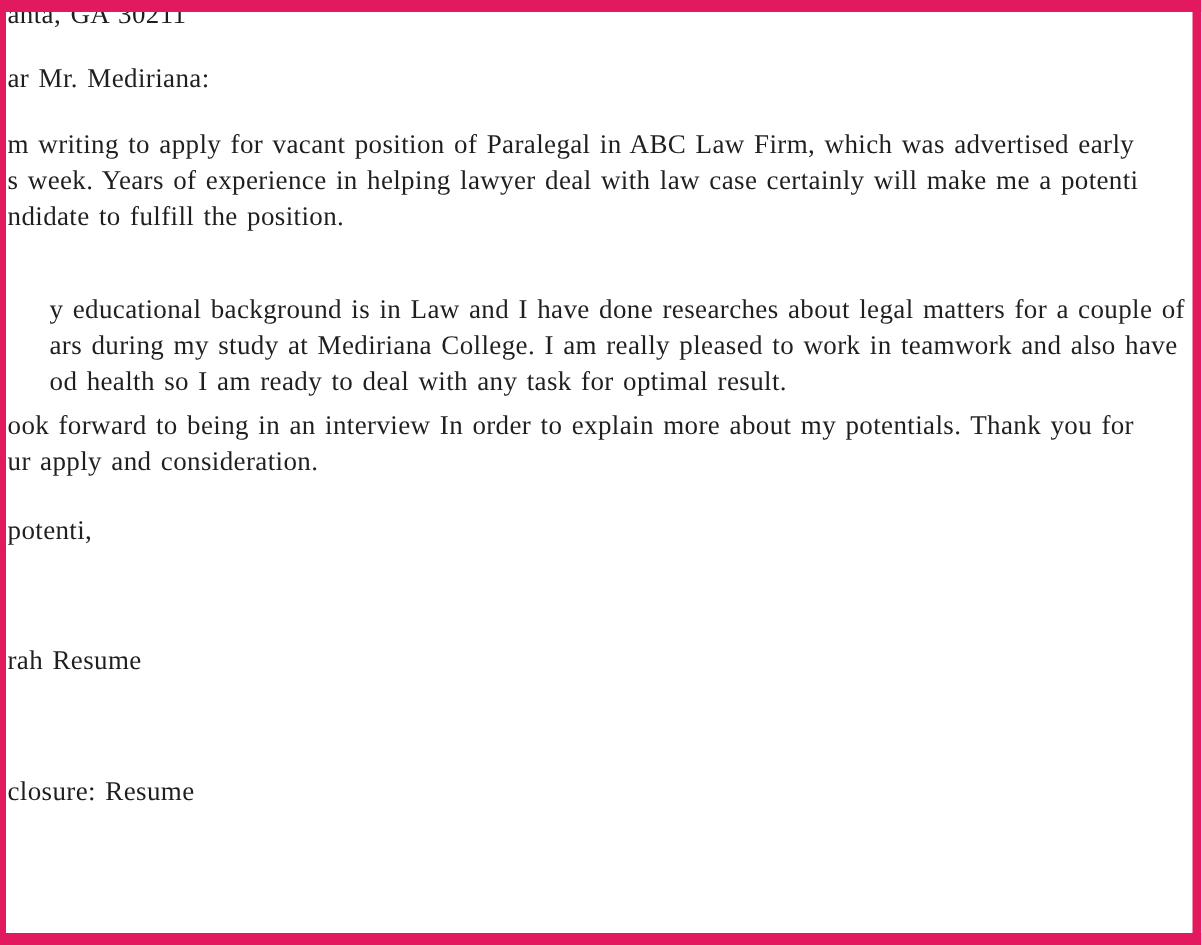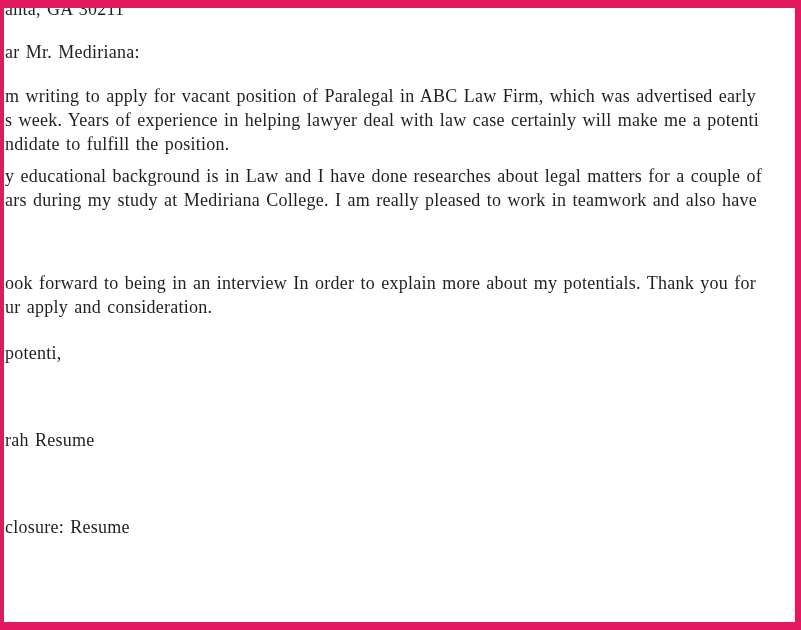--- a/index.html
+++ b/index.html
@@ -42,21 +42,21 @@
     word-spacing: 1.5px;
   }
   .para {
     position: absolute;
     left: 5px;
     white-space: nowrap;
   }
   .address-line  { top: -3px; }
   .salutation    { top: 40px; }
   .para-1        { top: 84px; }
-  .para-2        { top: 164px; }
+  .para-2        { top: 194px; margin-left: 28px; }
   .para-3        { top: 271px; }
   .closing       { top: 341px; }
   .signature     { top: 428px; }
   .enclosure     { top: 515px; }
   .border {
     position: absolute;
     background: var(--accent, #e2195e);
     z-index: 10;
   }
   .border-top    { left: 0; top: 0; width: 801px; height: 8px; }
@@ -76,20 +76,21 @@
 
     <div class="para para-1">
       <div class="pline">m writing to apply for vacant position of Paralegal in ABC Law Firm, which was advertised early</div>
       <div class="pline">s week. Years of experience in helping lawyer deal with law case certainly will make me a potenti</div>
       <div class="pline">ndidate to fulfill the position.</div>
     </div>
 
     <div class="para para-2">
       <div class="pline">y educational background is in Law and I have done researches about legal matters for a couple of</div>
       <div class="pline">ars during my study at Mediriana College. I am really pleased to work in teamwork and also have</div>
+      <div class="pline">od health so I am ready to deal with any task for optimal result.</div>
     </div>
 
     <div class="para para-3">
       <div class="pline">ook forward to being in an interview In order to explain more about my potentials. Thank you for</div>
       <div class="pline">ur apply and consideration.</div>
     </div>
 
     <div class="line closing">potenti,</div>
 
     <div class="line signature">rah Resume</div>

